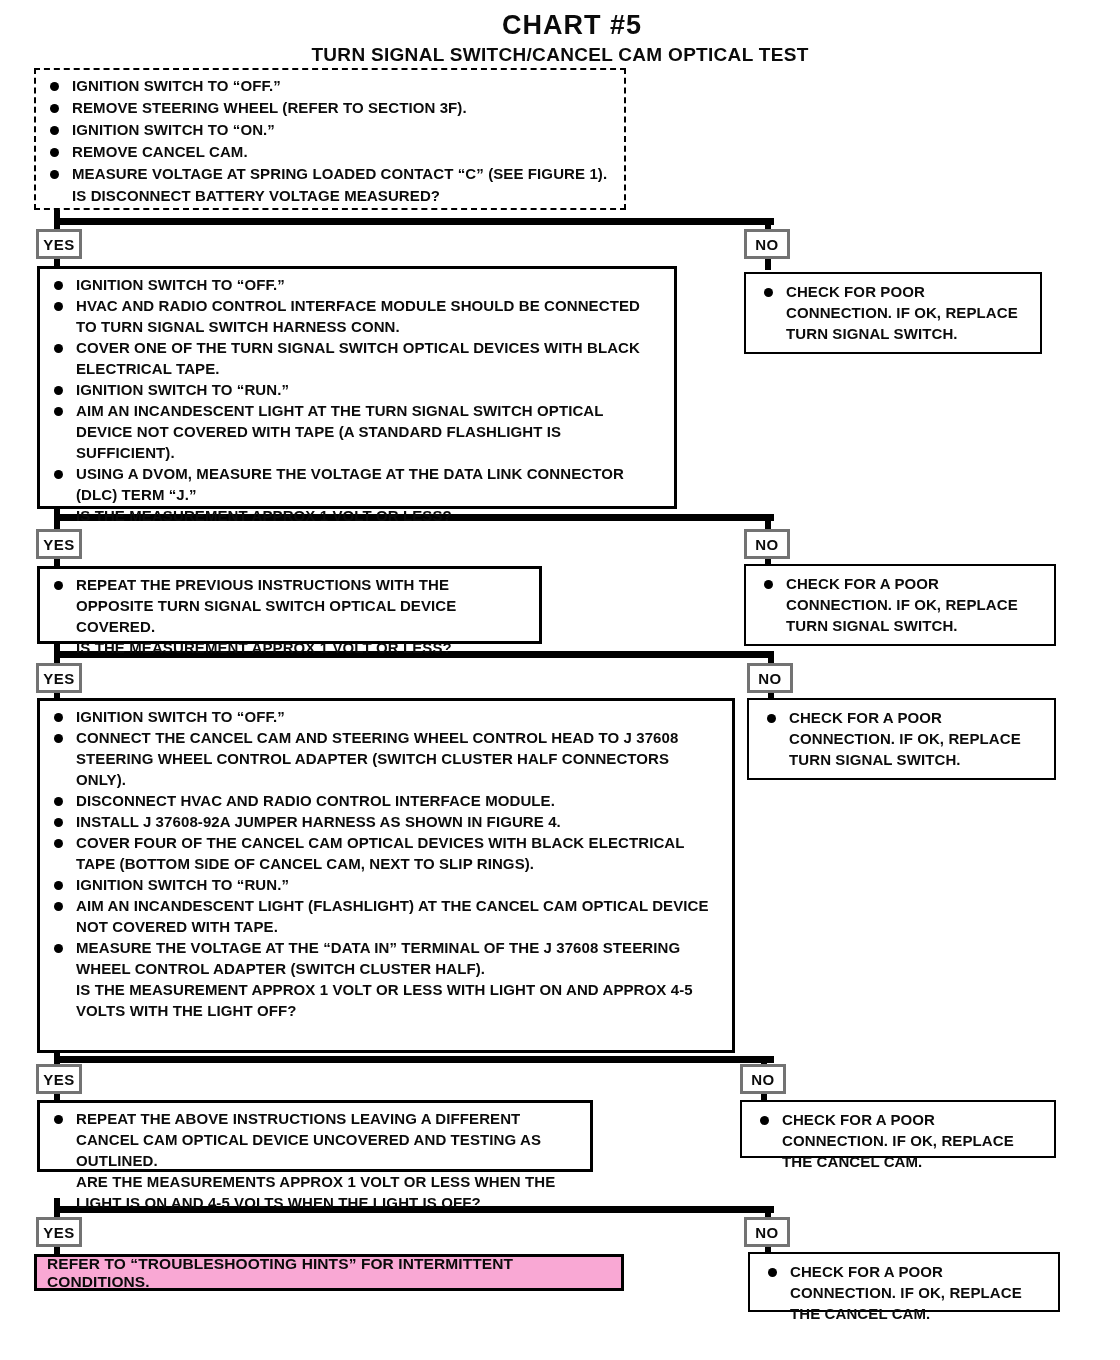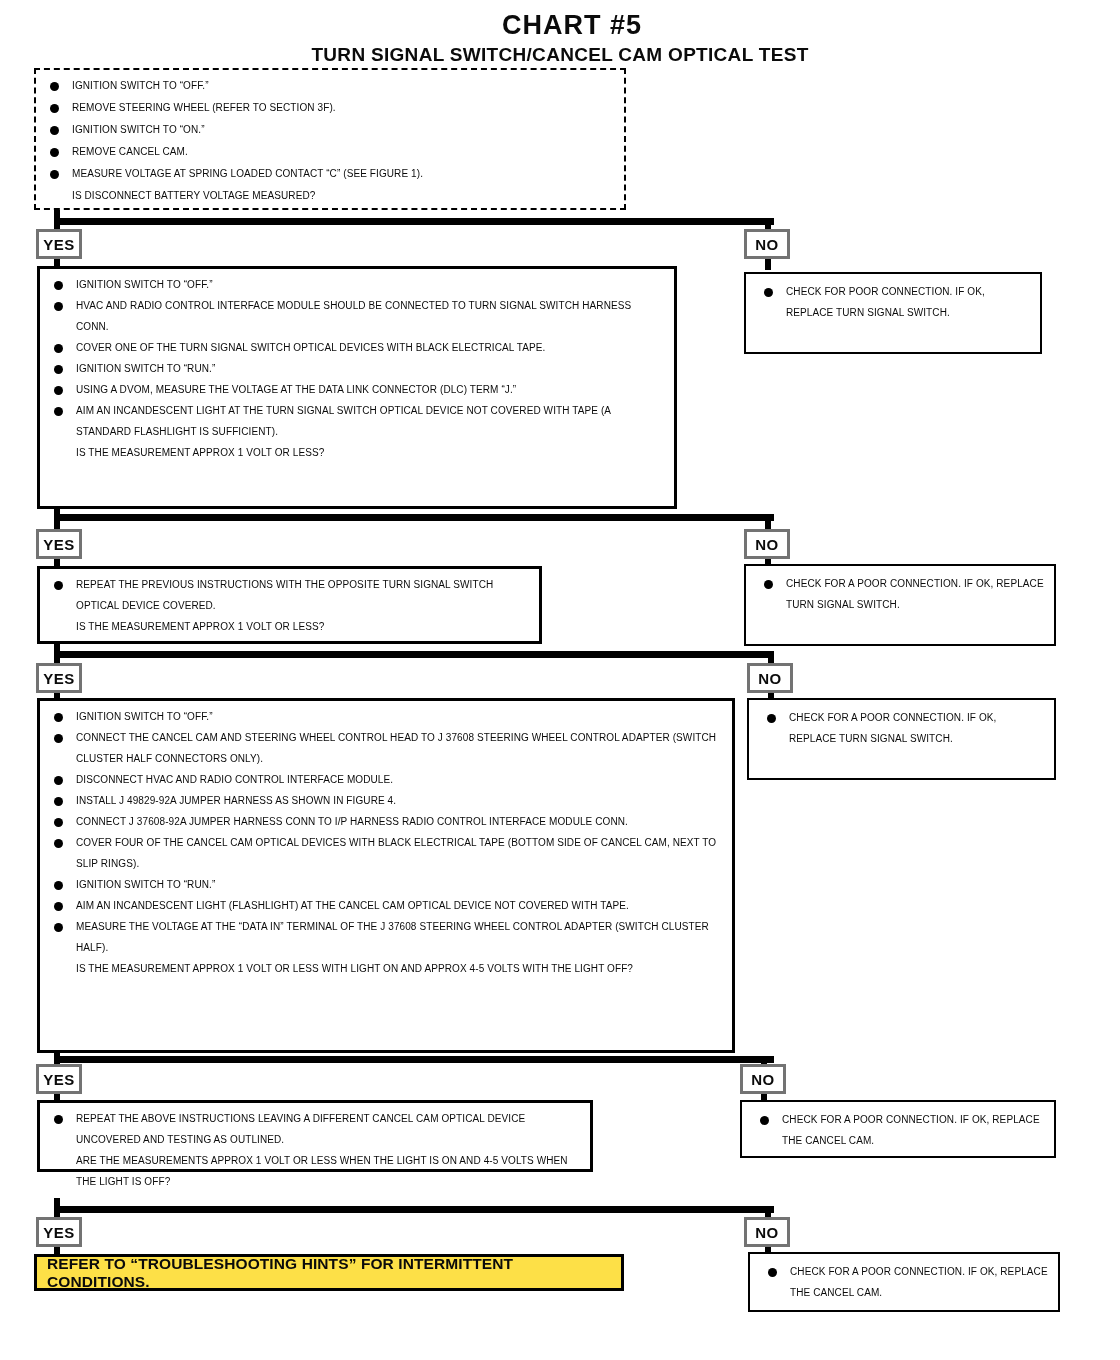--- a/index.html
+++ b/index.html
@@ -13,34 +13,34 @@
   }
   .subtitle {
     position:absolute; top:44px; left:0; width:100%; text-align:center;
     font-size:19px; font-weight:bold; letter-spacing:0.3px;
   }
   .box {
     position:absolute; background:#fff; border:3px solid #000;
     box-sizing:border-box; padding:5px 12px 4px 12px; z-index:2;
   }
   .box.dashed { border:2px dashed #000; }
-  .item { display:flex; line-height:21px; font-size:10px; font-weight:normal; letter-spacing:0.1px; }
+  .item { display:flex; line-height:21px; font-size:15px; font-weight:bold; letter-spacing:0.1px; }
   .intro .item { line-height:22px; }
   .dot { flex:0 0 9px; margin:7px 13px 0 2px; width:9px; height:9px; border-radius:50%; background:#000; }
   .item.no-bullet .dot { background:transparent; }
   .txt { flex:1 1 auto; }
   .label-box {
     position:absolute; width:46px; height:30px; background:#fff; border:3px solid #737373;
     box-sizing:border-box; display:flex; align-items:center; justify-content:center;
     font-size:15px; font-weight:bold; z-index:3; letter-spacing:0.5px;
   }
   .hbar { position:absolute; height:7px; background:#000; z-index:1; }
   .vline { position:absolute; width:6px; background:#000; z-index:1; }
   .final-box {
-    position:absolute; background:#fde047; border:3px solid #000; box-sizing:border-box;
+    position:absolute; background:#f9a8d4; border:3px solid #000; box-sizing:border-box;
     display:flex; align-items:center; padding:0 10px; font-size:15.5px; font-weight:bold;
     z-index:2; letter-spacing:0.1px;
   }
   .noact { padding:7px 10px 4px 16px; border-width:2.5px; }
 
   
   .pos-intro   { left:34px;  top:68px;   width:592px; height:142px; }
   .pos-stepA   { left:37px;  top:266px;  width:640px; height:243px; }
   .pos-no1     { left:744px; top:272px;  width:298px; height:82px; }
   .pos-stepB   { left:37px;  top:566px;  width:505px; height:78px; }
@@ -149,25 +149,25 @@
       <div class="item">
         <span class="dot"></span>
         <span class="txt">COVER ONE OF THE TURN SIGNAL SWITCH OPTICAL DEVICES WITH BLACK ELECTRICAL TAPE.</span>
       </div>
       <div class="item">
         <span class="dot"></span>
         <span class="txt">IGNITION SWITCH TO “RUN.”</span>
       </div>
       <div class="item">
         <span class="dot"></span>
+        <span class="txt">AIM AN INCANDESCENT LIGHT AT THE TURN SIGNAL SWITCH OPTICAL DEVICE NOT COVERED WITH TAPE (A STANDARD FLASHLIGHT IS SUFFICIENT).</span>
+      </div>
+      <div class="item">
+        <span class="dot"></span>
         <span class="txt">USING A DVOM, MEASURE THE VOLTAGE AT THE DATA LINK CONNECTOR (DLC) TERM “J.”</span>
-      </div>
-      <div class="item">
-        <span class="dot"></span>
-        <span class="txt">AIM AN INCANDESCENT LIGHT AT THE TURN SIGNAL SWITCH OPTICAL DEVICE NOT COVERED WITH TAPE (A STANDARD FLASHLIGHT IS SUFFICIENT).</span>
       </div>
       <div class="item no-bullet">
         <span class="dot"></span>
         <span class="txt">IS THE MEASUREMENT APPROX 1 VOLT OR LESS?</span>
       </div>
     </div>
   <div class="box noact pos-no1">
       <div class="item">
         <span class="dot"></span>
         <span class="txt">CHECK FOR POOR CONNECTION. IF OK, REPLACE TURN SIGNAL SWITCH.</span>
@@ -203,25 +203,21 @@
       <div class="item">
         <span class="dot"></span>
         <span class="txt">CONNECT THE CANCEL CAM AND STEERING WHEEL CONTROL HEAD TO J 37608 STEERING WHEEL CONTROL ADAPTER (SWITCH CLUSTER HALF CONNECTORS ONLY).</span>
       </div>
       <div class="item">
         <span class="dot"></span>
         <span class="txt">DISCONNECT HVAC AND RADIO CONTROL INTERFACE MODULE.</span>
       </div>
       <div class="item">
         <span class="dot"></span>
-        <span class="txt">INSTALL J 49829-92A JUMPER HARNESS AS SHOWN IN FIGURE 4.</span>
-      </div>
-      <div class="item">
-        <span class="dot"></span>
-        <span class="txt">CONNECT J 37608-92A JUMPER HARNESS CONN TO I/P HARNESS RADIO CONTROL INTERFACE MODULE CONN.</span>
+        <span class="txt">INSTALL J 37608-92A JUMPER HARNESS AS SHOWN IN FIGURE 4.</span>
       </div>
       <div class="item">
         <span class="dot"></span>
         <span class="txt">COVER FOUR OF THE CANCEL CAM OPTICAL DEVICES WITH BLACK ELECTRICAL TAPE (BOTTOM SIDE OF CANCEL CAM, NEXT TO SLIP RINGS).</span>
       </div>
       <div class="item">
         <span class="dot"></span>
         <span class="txt">IGNITION SWITCH TO “RUN.”</span>
       </div>
       <div class="item">

